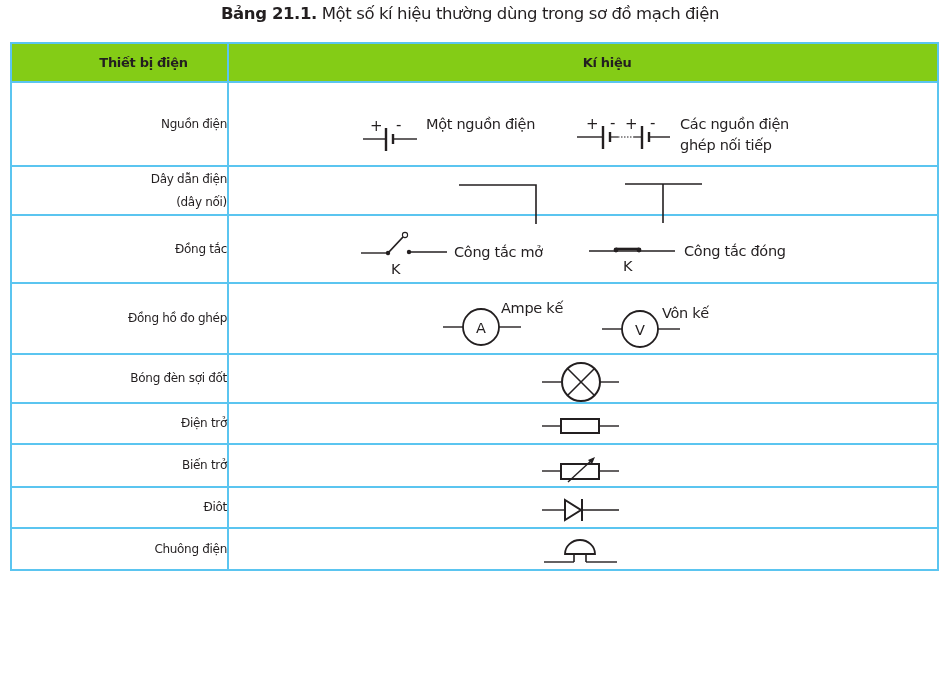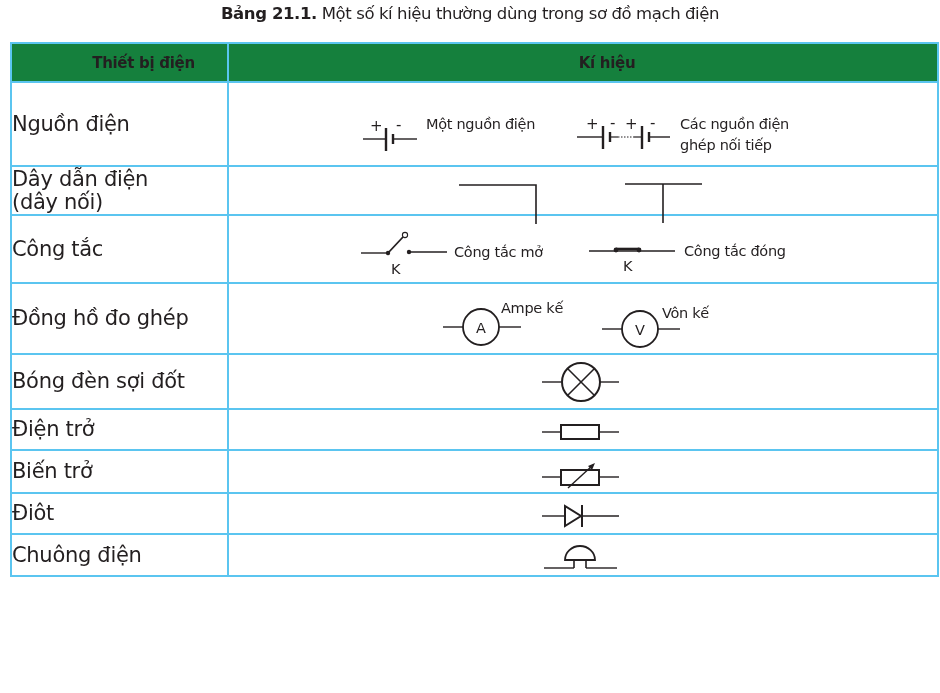--- a/index.html
+++ b/index.html
@@ -4,22 +4,22 @@
 <style>
   html, body { margin: 0; padding: 0; background: #ffffff; }
   body { width: 940px; height: 693px; position: relative; overflow: hidden;
          font-family: "DejaVu Sans", "Liberation Sans", sans-serif; color: #231f20; }
   .caption { position: absolute; top: 4px; left: 0; width: 940px; text-align: center;
              font-size: 16.5px; letter-spacing: -0.4px; }
   .caption b { font-weight: bold; }
   table.sym { position: absolute; left: 10px; top: 42px; width: 927px; border-collapse: collapse;
               table-layout: fixed; }
   table.sym td, table.sym th { border: 2px solid #5bc5f0; padding: 0; vertical-align: middle; }
-  table.sym th { background: #15803d; height: 37px; font-weight: bold; font-size: 15px; letter-spacing: -0.3px; padding-left: 48px; }
-  table.sym td.name { font-size: 21px; line-height: 23px; letter-spacing: -0.3px; }
+  table.sym th { background: #84cc16; height: 37px; font-weight: bold; font-size: 13px; letter-spacing: -0.3px; padding-left: 48px; }
+  table.sym td.name { font-size: 12px; line-height: 23px; letter-spacing: -0.3px; text-align: right; }
   td.symcell { position: relative; }
   td.symcell svg { position: absolute; left: 0; top: 0; display: block; }
   .lbl { font-family: "DejaVu Sans", "Liberation Sans", sans-serif; font-size: 14.5px; fill: #231f20; letter-spacing: -0.3px; }
   .pm { font-family: "DejaVu Sans", "Liberation Sans", sans-serif; font-size: 15px; fill: #231f20; }
 </style>
 </head>
 <body>
 
 <div class="caption"><b>Bảng 21.1.</b><span> Một số kí hiệu thường dùng trong sơ đồ mạch điện</span></div>
 
@@ -81,21 +81,21 @@
         </g>
         <g stroke="#231f20" fill="none" stroke-width="1.6">
           <line x1="623" y1="183" x2="700" y2="183"></line>
           <line x1="661" y1="183" x2="661" y2="222"></line>
         </g>
       </svg>
     </td>
   </tr>
 
   <tr style="height:68px">
-    <td class="name">Công tắc</td>
+    <td class="name">Đồng tắc</td>
     <td class="symcell">
       <svg width="710" height="68" viewBox="227 229 710 68">
         <g stroke="#231f20" fill="none">
           <line x1="359" y1="266" x2="386" y2="266" stroke-width="1.4"></line>
           <line x1="386" y1="266" x2="401" y2="250" stroke-width="1.8"></line>
           <circle cx="403" cy="248" r="2.6" stroke-width="1.1" fill="#fff"></circle>
           <circle cx="386" cy="266" r="2.2" fill="#231f20" stroke="none"></circle>
           <circle cx="407" cy="265" r="2.2" fill="#231f20" stroke="none"></circle>
           <line x1="407" y1="265" x2="445" y2="265" stroke-width="1.4"></line>
         </g>
@@ -130,21 +130,21 @@
           <line x1="600" y1="342" x2="620" y2="342" stroke-width="1.4"></line>
           <circle cx="638" cy="342" r="18" stroke-width="1.8"></circle>
           <line x1="656" y1="342" x2="678" y2="342" stroke-width="1.4"></line>
         </g>
         <text class="lbl" x="633" y="348">V</text>
         <text class="lbl" x="660" y="331">Vôn kế</text>
       </svg>
     </td>
   </tr>
 
-  <tr style="height:55px">
+  <tr style="height:49px">
     <td class="name">Bóng đèn sợi đốt</td>
     <td class="symcell">
       <svg width="710" height="53" viewBox="227 368 710 53">
         <g stroke="#231f20" fill="none">
           <line x1="540" y1="395" x2="559" y2="395" stroke-width="1.4"></line>
           <circle cx="579" cy="395" r="19" stroke-width="2"></circle>
           <line x1="565.5" y1="381.5" x2="592.5" y2="408.5" stroke-width="1.6"></line>
           <line x1="592.5" y1="381.5" x2="565.5" y2="408.5" stroke-width="1.6"></line>
           <line x1="598" y1="395" x2="617" y2="395" stroke-width="1.4"></line>
         </g>

